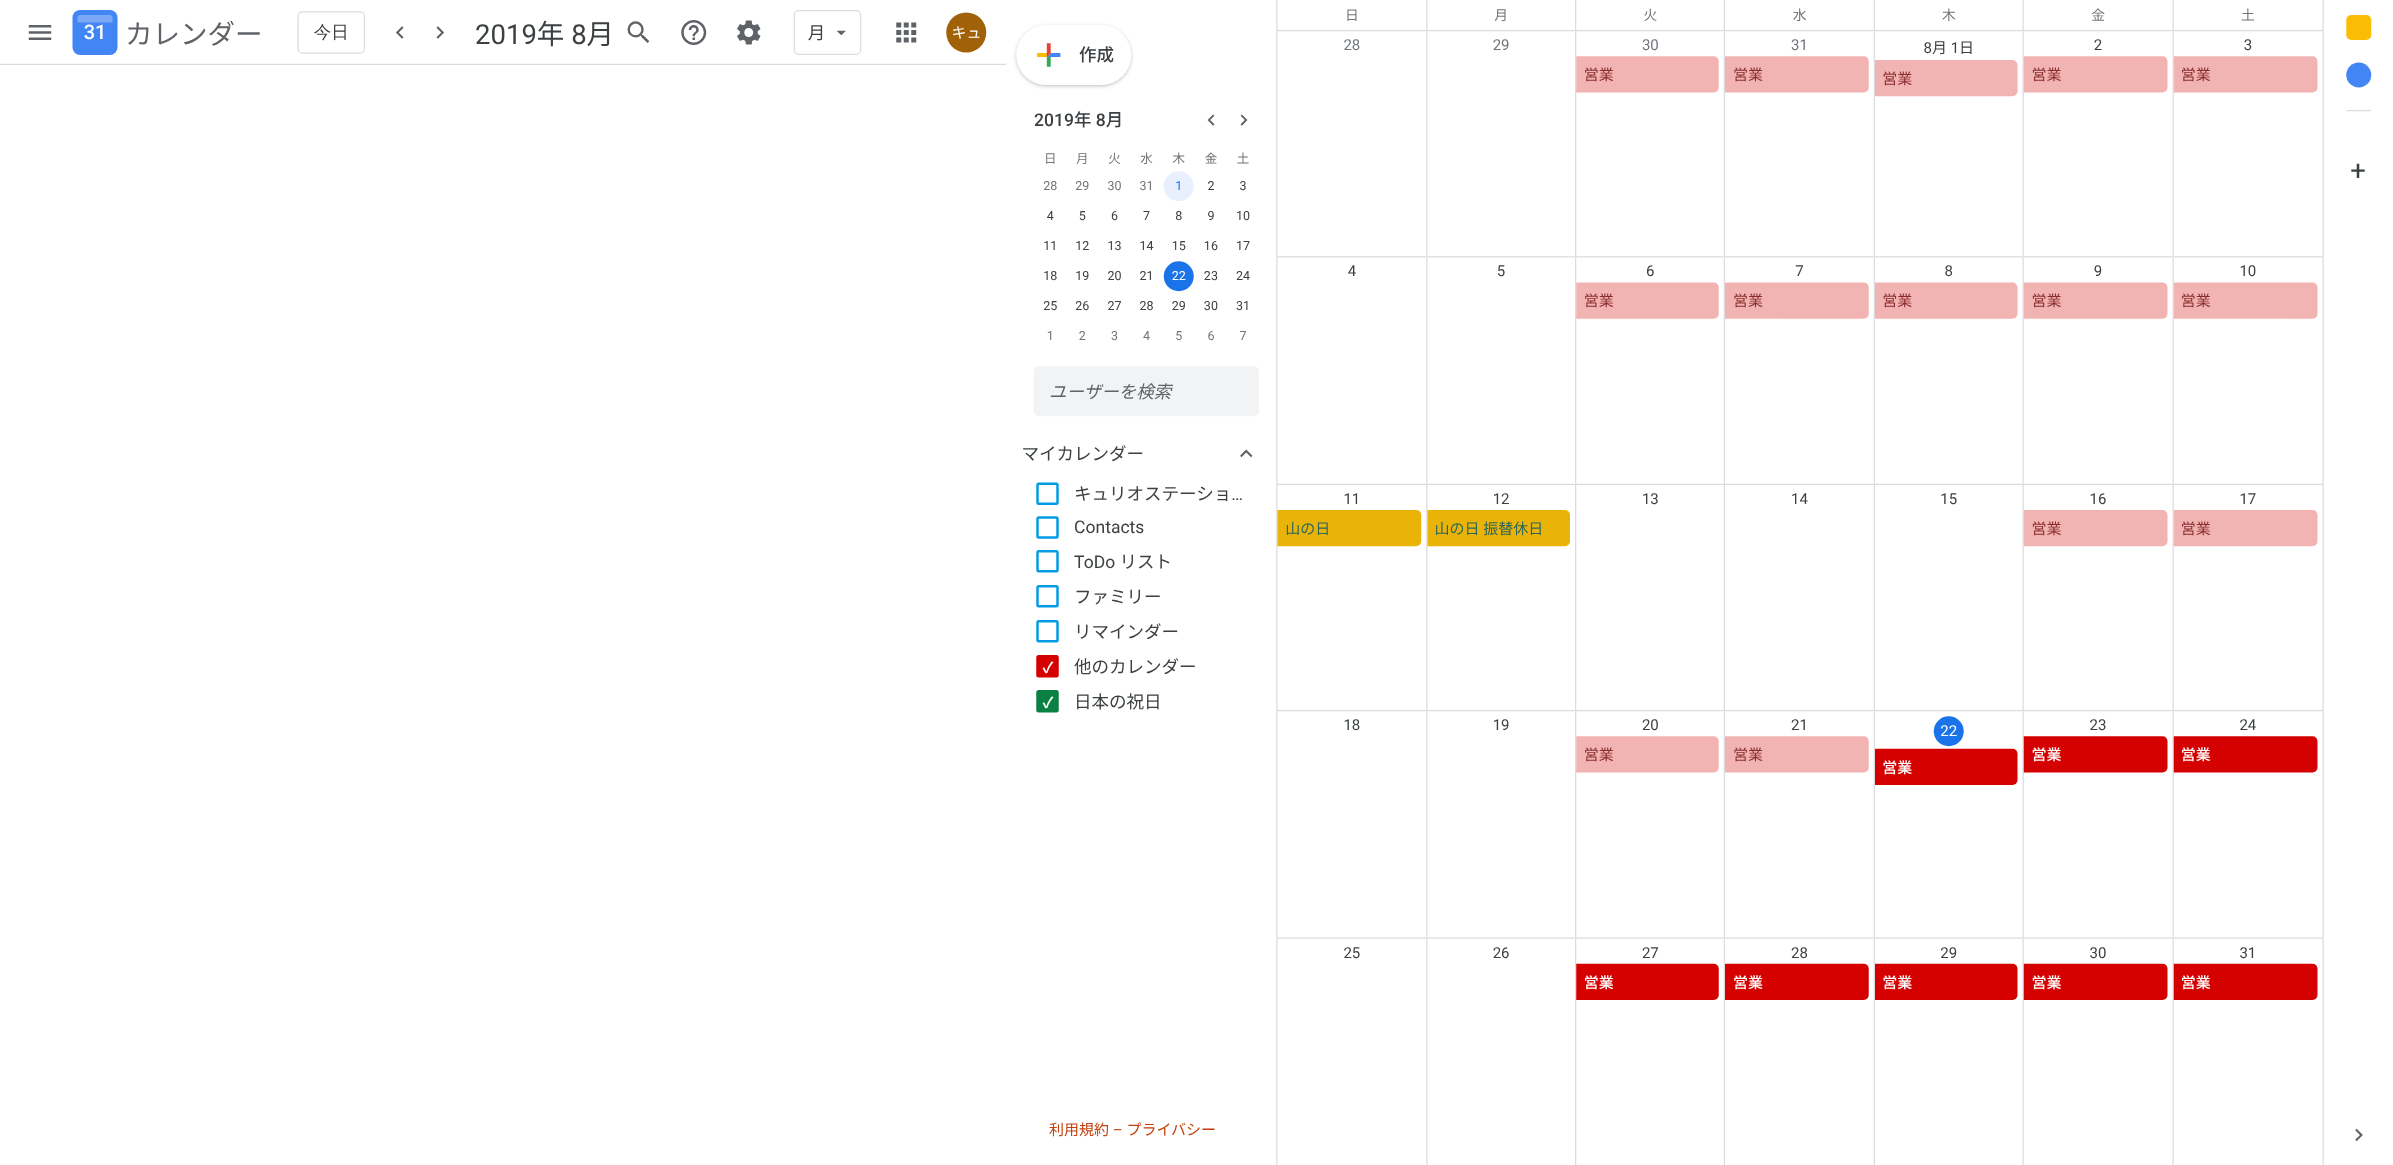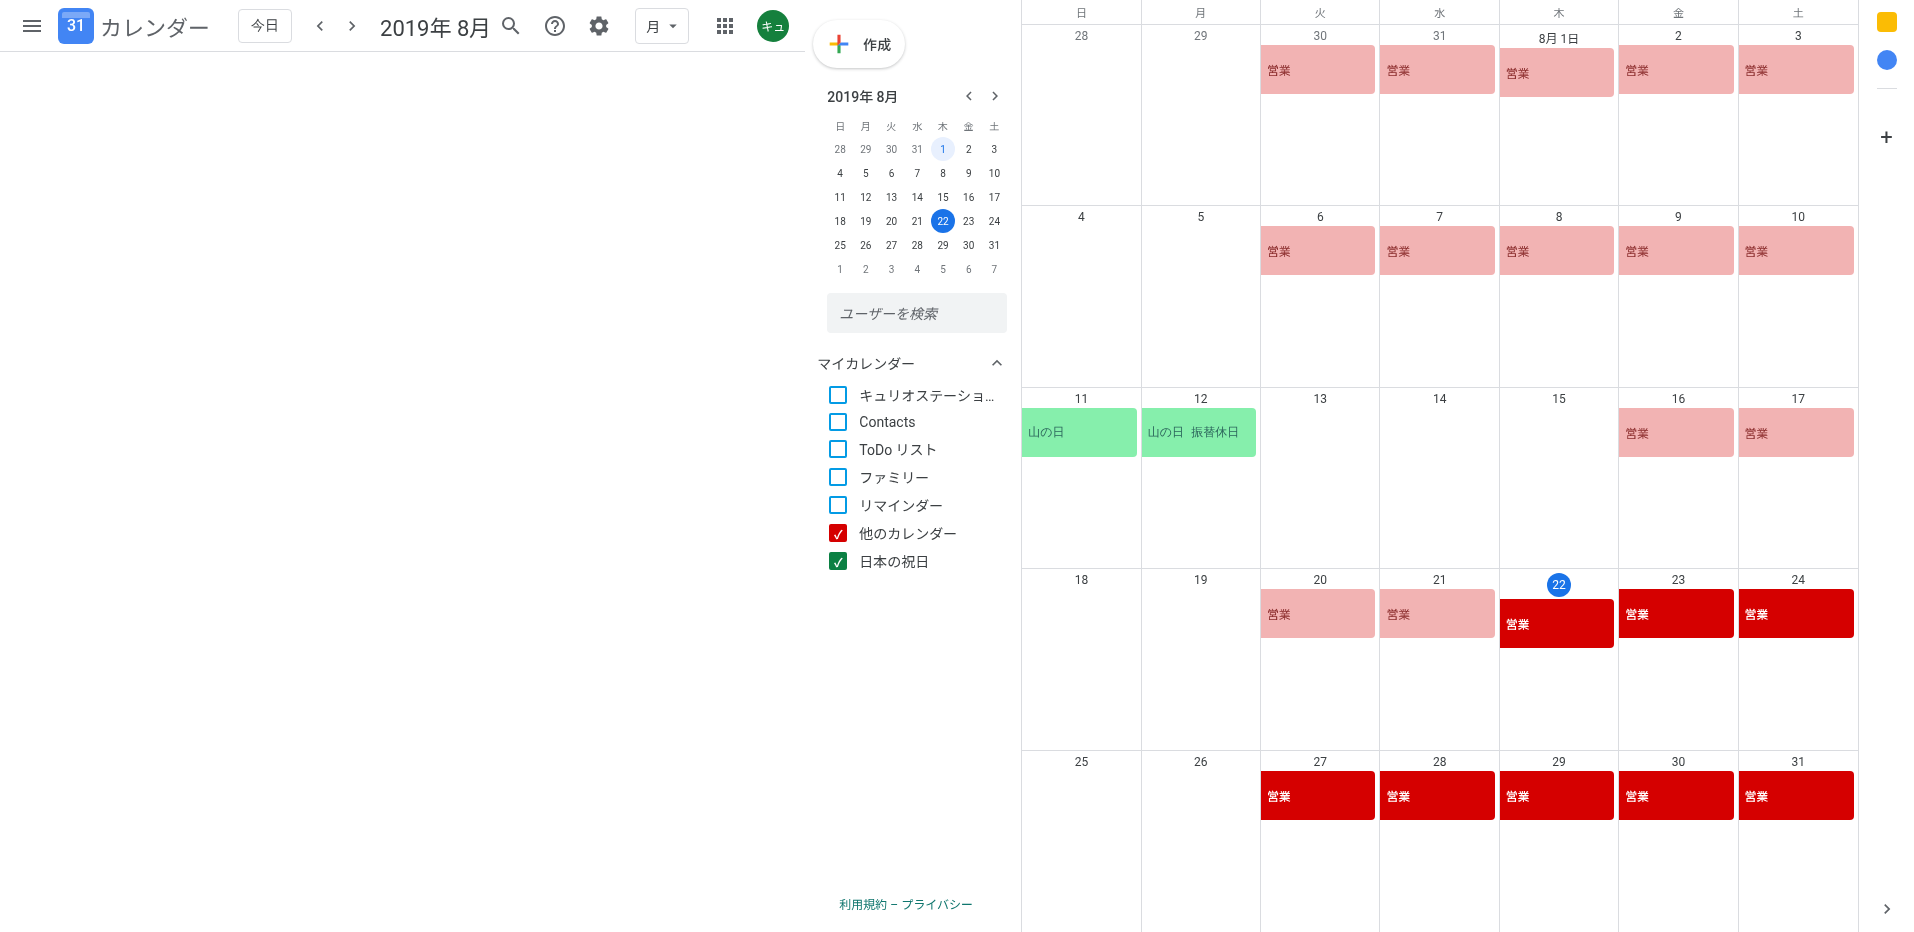--- a/index.html
+++ b/index.html
@@ -14,21 +14,21 @@
 .app-title { font-size: 22px; color: #5f6368; margin-right: 28px; }
 .today-btn { border: 1px solid #dadce0; background: #fff; border-radius: 4px; padding: 7px 12px; font-size: 14px; color: #3c4043; cursor: pointer; margin-right: 12px; }
 .nav-arrow { width: 32px; height: 32px; border-radius: 50%; display: flex; align-items: center; justify-content: center; cursor: pointer; }
 .nav-arrow svg { fill: #5f6368; width: 20px; height: 20px; }
 .current-date { font-size: 22px; color: #3c4043; margin-left: 12px; }
 .header-right { margin-left: auto; display: flex; align-items: center; gap: 4px; }
 .icon-btn { width: 40px; height: 40px; border-radius: 50%; display: flex; align-items: center; justify-content: center; cursor: pointer; }
 .icon-btn svg { fill: #5f6368; width: 24px; height: 24px; }
 .view-select { border: 1px solid #dadce0; border-radius: 4px; padding: 7px 6px 7px 10px; display: flex; align-items: center; gap: 4px; cursor: pointer; margin: 0 12px; font-size: 14px; }
 .view-select svg { width: 18px; height: 18px; fill: #5f6368; }
-.avatar { width: 32px; height: 32px; border-radius: 50%; background: #15803d; color: #fff; display: flex; align-items: center; justify-content: center; font-size: 12px; margin: 0 8px; cursor: pointer; }
+.avatar { width: 32px; height: 32px; border-radius: 50%; background: #a16207; color: #fff; display: flex; align-items: center; justify-content: center; font-size: 12px; margin: 0 8px; cursor: pointer; }
 .body { display: flex; flex: 1; overflow: hidden; }
 .sidebar { width: 216px; padding: 12px 0; display: flex; flex-direction: column; }
 .create-btn { margin: 8px 0 8px 8px; height: 48px; width: 92px; border-radius: 24px; box-shadow: 0 1px 3px rgba(60,64,67,.3); display: flex; align-items: center; padding: 0 12px 0 12px; gap: 10px; cursor: pointer; background: #fff; }
 .plus-svg { width: 28px; height: 28px; }
 .create-label { font-size: 14px; color: #3c4043; font-weight: 500; }
 .mini-cal { padding: 8px 14px 0 22px; }
 .mini-header { display: flex; align-items: center; justify-content: space-between; margin-bottom: 6px; }
 .mini-title { font-size: 14px; color: #3c4043; font-weight: 500; }
 .mini-navs { display: flex; gap: 2px; }
 .mini-nav { width: 24px; height: 24px; display: flex; align-items: center; justify-content: center; cursor: pointer; border-radius: 50%; }
@@ -42,36 +42,36 @@
 .search-box { margin: 12px 14px 12px 22px; background: #f1f3f4; border-radius: 4px; padding: 10px 12px; color: #5f6368; font-size: 14px; cursor: text; font-style: italic; }
 .section-header { display: flex; align-items: center; justify-content: space-between; padding: 8px 14px 8px 12px; font-size: 14px; color: #3c4043; cursor: pointer; }
 .section-header svg { width: 20px; height: 20px; fill: #5f6368; }
 .section-actions { display:flex; gap:2px; align-items:center; }
 .section-actions .icon-btn-sm { width:24px; height:24px; display:flex; align-items:center; justify-content:center; cursor:pointer; }
 .section-actions svg { width:20px; height:20px; fill:#5f6368; }
 .cal-item { display: flex; align-items: center; padding: 4px 14px 4px 24px; gap: 12px; font-size: 14px; cursor: pointer; }
 .checkbox { width: 18px; height: 18px; border-radius: 2px; border: 2px solid; flex-shrink: 0; display: flex; align-items: center; justify-content: center; }
 .checkbox.checked::after { content: '✓'; color: #fff; font-size: 12px; font-weight: bold; }
 .cal-label { white-space: nowrap; overflow: hidden; text-overflow: ellipsis; color:#3c4043; }
-.footer-links { margin-top: auto; padding: 8px 0 8px 34px; font-size: 12px; color: #0f766e; }
+.footer-links { margin-top: auto; padding: 8px 0 8px 34px; font-size: 12px; color: #c2410c; }
 .main { flex: 1; display: flex; flex-direction: column; border-left: 1px solid #dadce0; }
 .dow-row { display: grid; grid-template-columns: repeat(7, 1fr); border-bottom: 1px solid #dadce0; }
 .dow-cell { text-align: center; font-size: 11px; color: #70757a; padding: 4px; border-right: 1px solid #dadce0; }
 .dow-cell:last-child { border-right: none; }
 .weeks { flex: 1; display: grid; grid-template-rows: repeat(5, 1fr); }
 .week { display: grid; grid-template-columns: repeat(7, 1fr); border-bottom: 1px solid #dadce0; }
 .week:last-child { border-bottom: none; }
 .day { border-right: 1px solid #dadce0; position: relative; padding: 4px 0 0; }
 .day:last-child { border-right: none; }
 .daynum { text-align: center; font-size: 12px; color: #3c4043; margin-bottom: 2px; }
 .daynum.other { color: #70757a; }
 .daynum .circle { display: inline-flex; width: 24px; height: 24px; border-radius: 50%; background: #1a73e8; color: #fff; align-items: center; justify-content: center; }
-.event { margin: 1px 4px 1px 0; padding: 16px 6px; font-size: 12px; border-radius: 0 4px 4px 0; white-space: nowrap; overflow: hidden; cursor: pointer; }
+.event { margin: 1px 4px 1px 0; padding: 6px 6px; font-size: 12px; border-radius: 0 4px 4px 0; white-space: nowrap; overflow: hidden; cursor: pointer; }
 .ev-pink { background: #f2b3b3; color: #8a2c2c; }
-.ev-green { background: #86efac; color: #2c665c; font-family: Liberation Mono, monospace; }
+.ev-green { background: #eab308; color: #2c665c; }
 .ev-red { background: #d50000; color: #fff; font-weight: 500; }
 .side-panel { width: 56px; display: flex; flex-direction: column; align-items: center; padding-top: 12px; gap: 18px; border-left: 1px solid #dadce0; }
 .side-icon { width: 20px; height: 20px; border-radius: 4px; cursor: pointer; }
 .side-icon.keep { background: #fbbc04; }
 .side-icon.tasks { background: #4285f4; border-radius: 50%; }
 .side-icon.add { font-size: 22px; color: #3c4043; display: flex; align-items: center; justify-content: center; margin-top:20px; }
 .side-divider { width:20px; height:1px; background:#dadce0; }
 .side-expand { margin-top: auto; margin-bottom: 10px; cursor:pointer; }
 .side-expand svg { width:20px; height:20px; fill:#5f6368; }
 </style>

